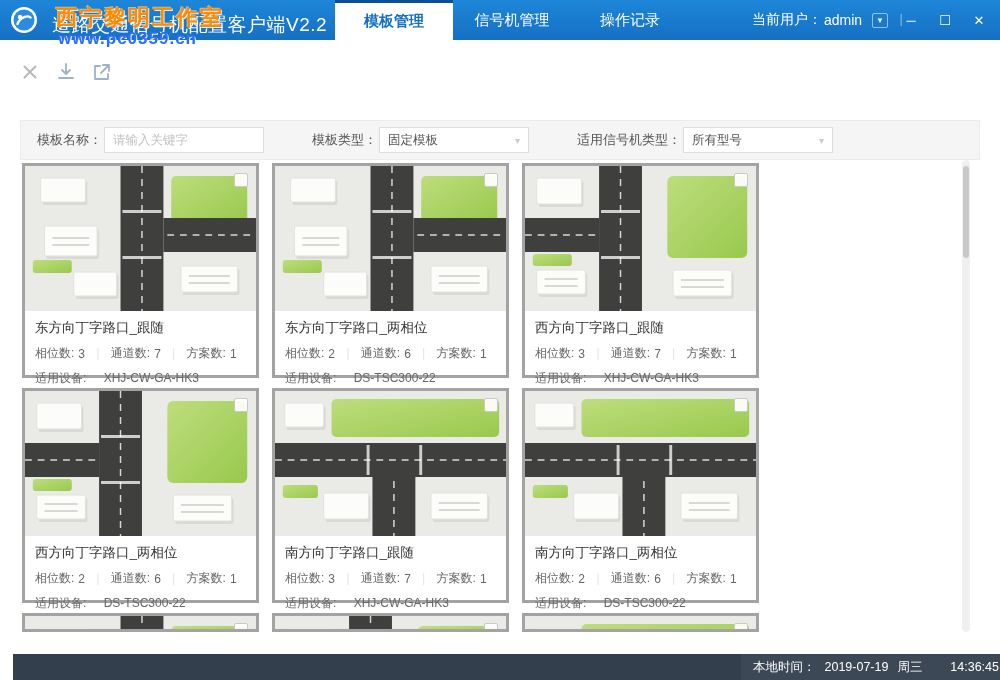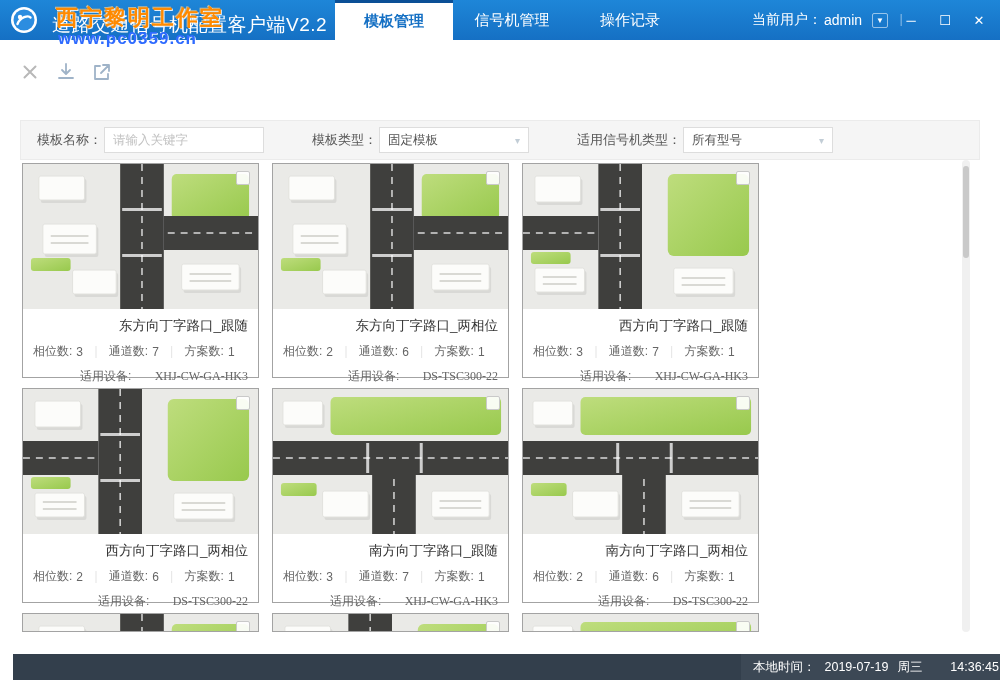--- a/index.html
+++ b/index.html
@@ -41,32 +41,32 @@
   .f-input { width:160px; height:26px; border:1px solid #ddd; background:#fff; padding:0 8px;
     font-size:12.5px; color:#333; margin-left:2px; outline:none; font-family:inherit; }
   .f-input::placeholder { color:#c2c2c2; }
   .f-select { width:150px; height:26px; border:1px solid #ddd; background:#fff; display:flex; align-items:center;
     justify-content:space-between; padding:0 8px; margin-left:2px; cursor:pointer; font-size:12.5px; color:#555;gap:22px; }
   .f-select .chev { color:#c2cdd6; font-size:10px; }
 
   
   .content { position:absolute; top:160px; left:0; width:1000px; height:472px; overflow:hidden; background:#fff; }
   .grid { padding:3px 0 0 22px; width:790px; display:flex; flex-wrap:wrap; gap:10px 13px; }
-  .card { width:237px; height:215px; border:1px solid #a3a3a3; background:#fff; cursor:pointer; position:relative;text-align:right; }
+  .card { width:237px; height:215px; border:3px solid #a3a3a3; background:#fff; cursor:pointer; position:relative; }
   .card.partial { height:19px; overflow:hidden; }
   .card-img { position:relative; width:100%; height:145px; overflow:hidden; background:#eaeae7; }
   .card-img svg { position:absolute; inset:0; width:100%; height:100%; display:block; }
   .checkbox { position:absolute; top:7px; right:8px; width:14px; height:14px; background:rgba(255,255,255,.92);
     border:1px solid #c9c9c9; border-radius:2px; z-index:2; cursor:pointer; }
   .card-title { font-size:13.5px; color:#333; padding:8px 10px 2px; white-space:nowrap; overflow:hidden; }
   .card-stats { font-size:12px; color:#666; padding:6px 10px 0; display:flex; align-items:center; white-space:nowrap; }
   .card-stats .val { margin-left:4px; }
   .card-stats .sep { color:#ddd; margin:0 7px; }
   .card-device { font-size:12px; color:#666; padding:8px 10px 0; white-space:nowrap; }
-  .card-device .val { margin-left:20px;font-family:Liberation Serif, serif; }
+  .card-device .val { margin-left:14px; }
 
   
   .scrollbar { position:absolute; top:160px; right:30px; width:8px; height:472px; background:#f0f0f0; border-radius:4px; }
   .scroll-thumb { position:absolute; top:6px; left:1px; width:6px; height:92px; background:#c9c9c9; border-radius:3px; cursor:pointer; }
 
   
   .statusbar { position:absolute; left:13px; bottom:0; width:1000px; height:26px; background:#333f4c; color:#fff; }
   .status-right { position:absolute; right:0; top:0; height:26px; width:272px; background:#3c4855;
     display:flex; align-items:center; font-size:12.5px; padding-left:12px; }
   .status-right .gap { margin-left:9px; }

